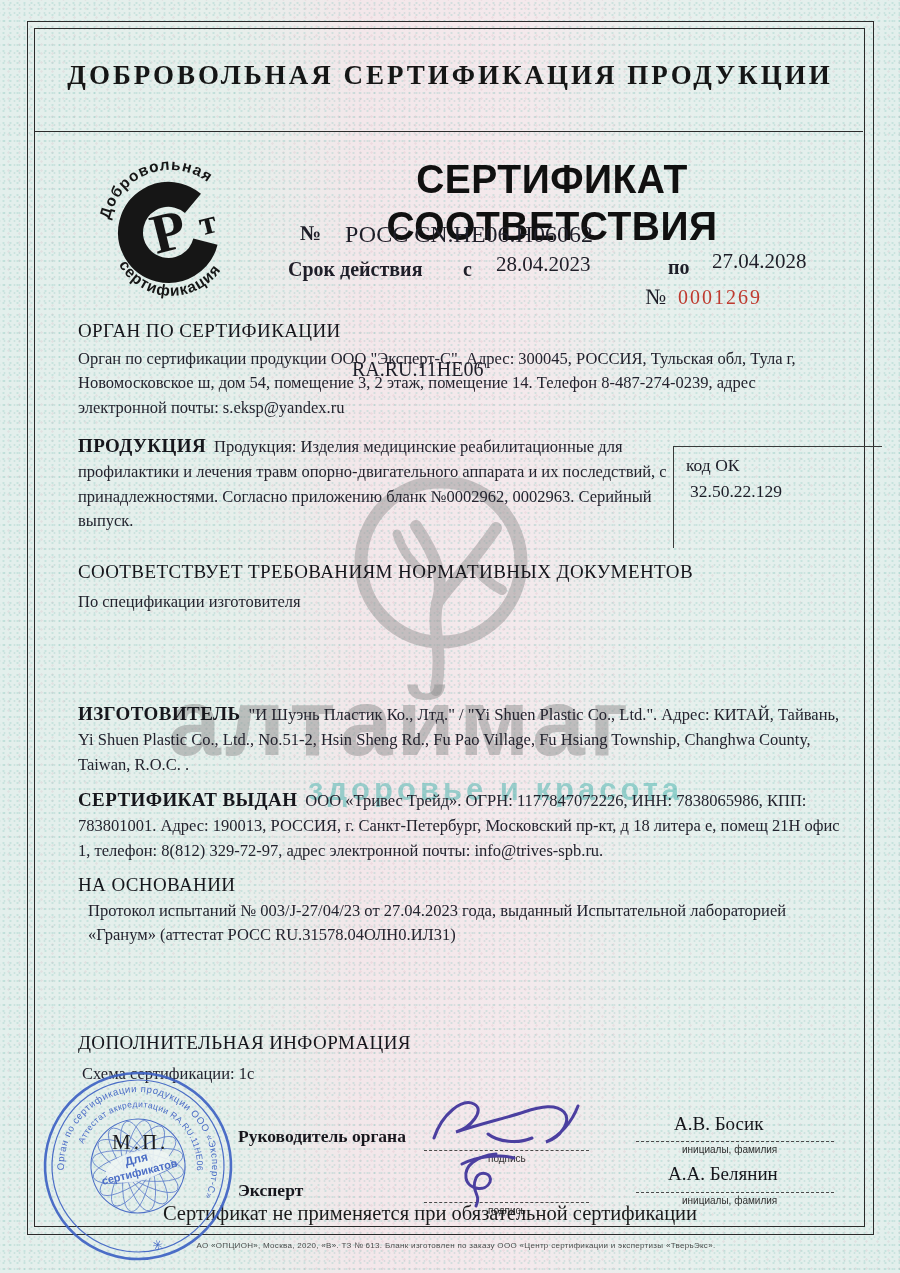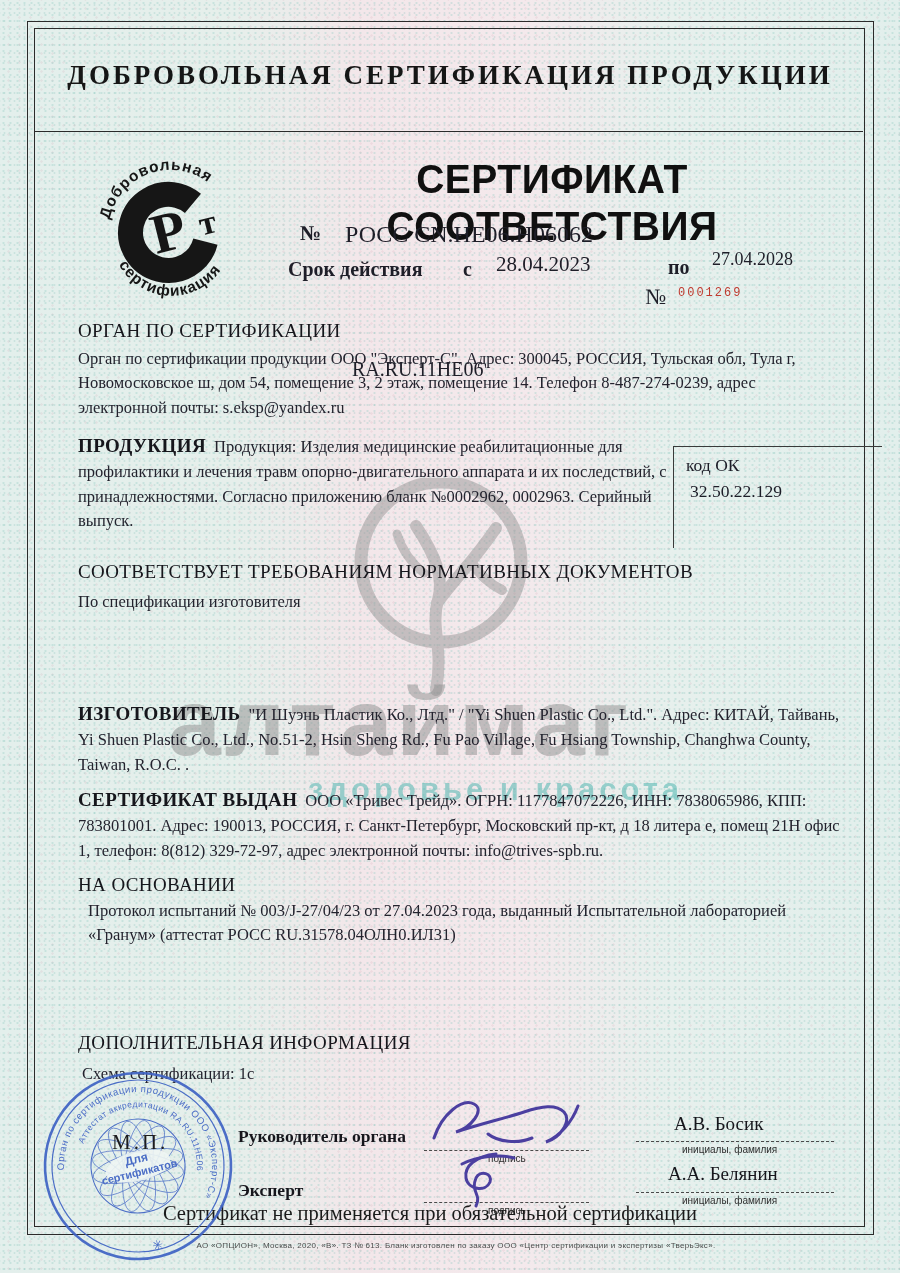--- a/index.html
+++ b/index.html
@@ -26,23 +26,23 @@
   .banner{left:40px;top:60px;width:820px;text-align:center;font-size:27px;font-weight:bold;
     letter-spacing:3px;color:#161616;}
   .title{left:252px;top:156px;width:600px;text-align:center;font-family:"Liberation Sans",sans-serif;
     font-weight:bold;font-size:39px;letter-spacing:0.5px;color:#101010;transform:scaleY(1.06);transform-origin:top;}
   .h-num-label{left:300px;top:221px;font-size:21px;font-weight:bold;}
   .h-num-value{left:345px;top:221px;font-size:24px;}
   .v-label{left:288px;top:258px;font-size:20px;font-weight:bold;}
   .v-from-label{left:463px;top:258px;font-size:20px;font-weight:bold;}
   .v-from{left:496px;top:252px;font-size:21px;}
   .v-to-label{left:668px;top:256px;font-size:20px;font-weight:bold;}
-  .v-to{left:712px;top:249px;font-size:18px;}
+  .v-to{left:712px;top:249px;font-size:21px;}
   .serial-label{left:645px;top:284px;font-size:22px;}
-  .serial{left:678px;top:286px;font-family:Liberation Mono, monospace;font-size:12px;letter-spacing:2px;color:#bf3a2f;}
+  .serial{left:678px;top:286px;font-family:Liberation Serif, serif;font-size:20px;letter-spacing:2px;color:#bf3a2f;}
   .sec-label{font-weight:normal;font-size:19px;letter-spacing:.4px;color:#16161c;}
   .sec-text{font-size:16.5px;line-height:1.48;color:#23232e;}
   .inline-label{font-weight:bold;font-size:19px;letter-spacing:.4px;color:#16161c;margin-right:8px;}
   .org-label{left:78px;top:320px;}
   .org-code{left:352px;top:318px;font-size:20px;margin-top:40px;}
   .org-text{left:78px;top:347px;width:768px;}
   .product-para{left:78px;top:432px;width:596px;}
   .code-box{border-top:1.3px solid #3a3a3a;border-left:1.3px solid #3a3a3a;
     padding:5px 0 0 12px;font-size:17.5px;line-height:1.5;color:#1d1d28;}
   .code-ok{left:673px;top:446px;width:196px;height:96px;}

